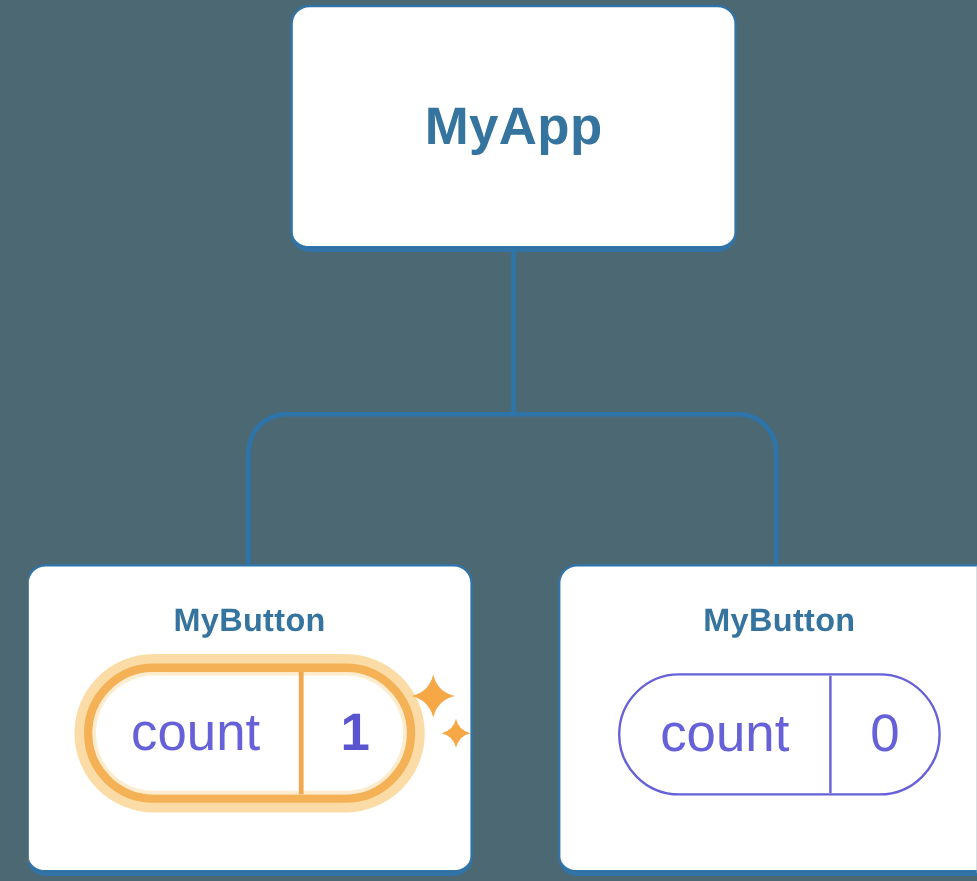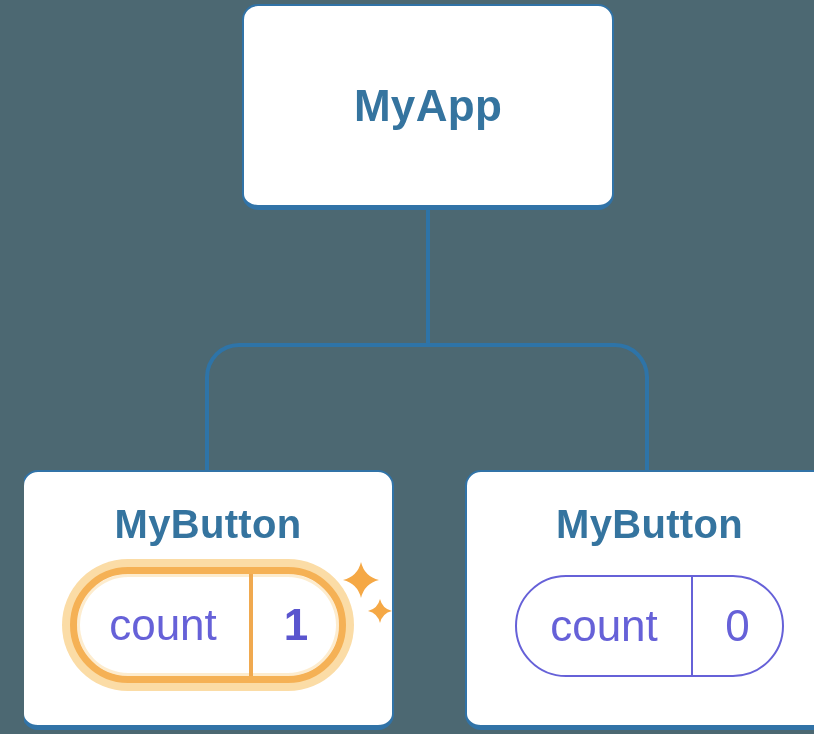--- a/index.html
+++ b/index.html
@@ -24,21 +24,21 @@
     left: 218px; top: 4px;
     width: 372px; height: 206px;
     display: flex; align-items: center; justify-content: center;
   }
   .node-title {
     color: #35749F;
     font-weight: 700;
     letter-spacing: 0.3px;
   }
   .root-title { font-size: 44px; }
-  .child-title { font-size: 40px; margin-top: 30px; }
+  .child-title { font-size: 27px; margin-top: 30px; }
   .trunk {
     position: absolute;
     left: 402px; top: 208px;
     width: 4px; height: 137px;
     background: #2E74A8;
   }
   .bracket {
     position: absolute;
     left: 181px; top: 343px;
     width: 444px; height: 128px;

